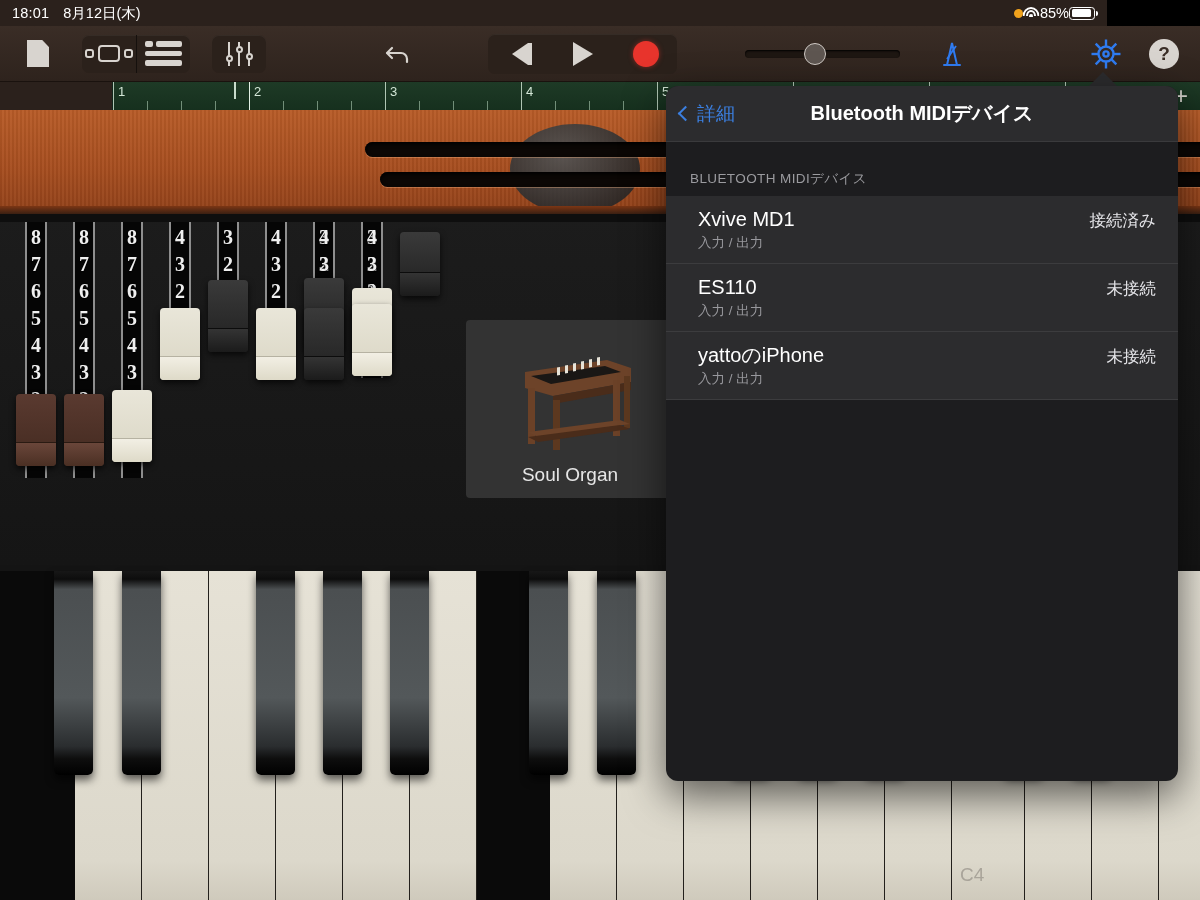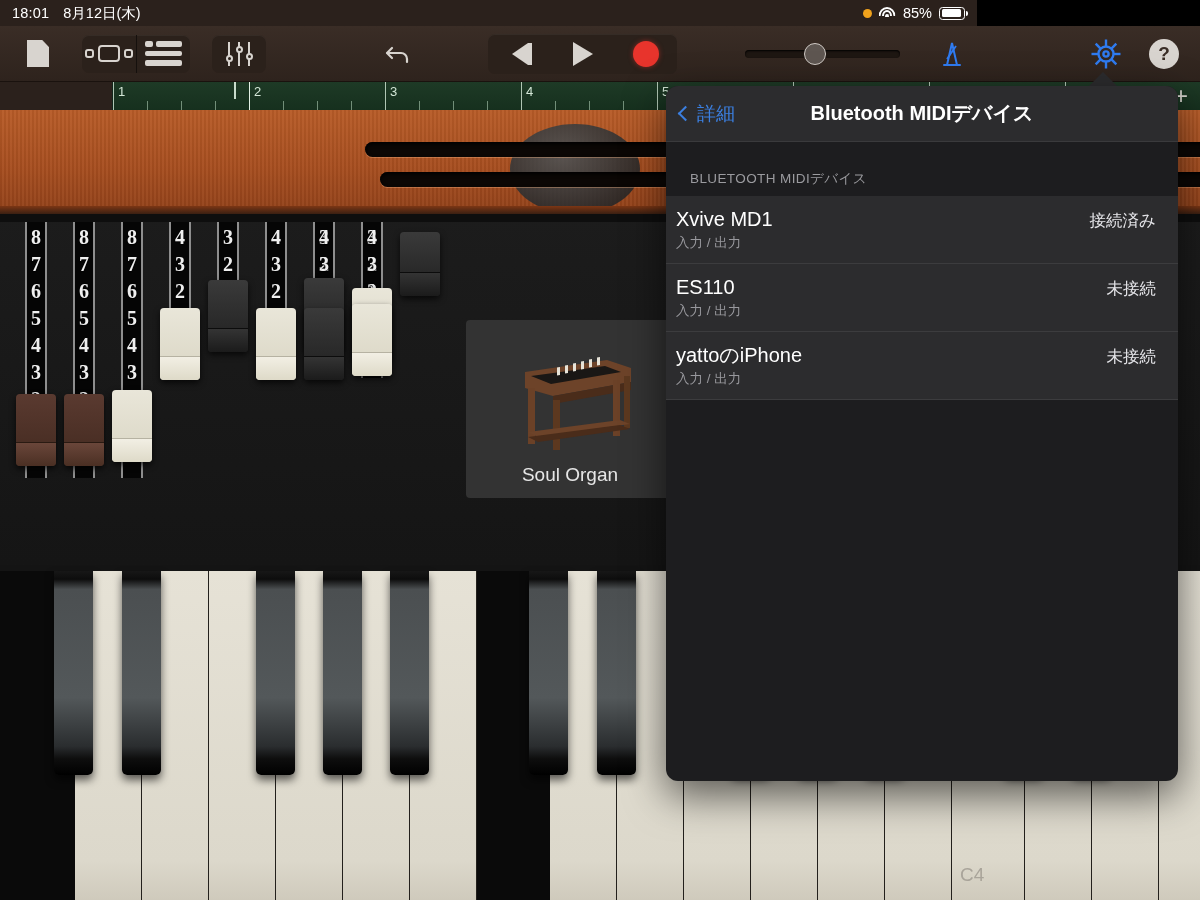--- a/index.html
+++ b/index.html
@@ -5,27 +5,27 @@
   * { margin:0; padding:0; box-sizing:border-box; }
   html,body { width:1200px; height:900px; overflow:hidden; }
   body {
     font-family:"Liberation Sans","DejaVu Sans",sans-serif;
     background:#000; position:relative;
   }
   #app { position:absolute; inset:0; width:1200px; height:900px; overflow:hidden; }
 
   
   .statusbar{
-    position:absolute; left:0; top:0; width:977px; height:26px;
+    position:absolute; left:0; top:0; width:1107px; height:26px;
     background:#2b211c; color:#fff; font-size:14.5px;
     display:flex; align-items:center; padding:0 12px;
   }
   .sb-time{ font-weight:400; letter-spacing:.2px; }
   .sb-date{ margin-left:14px; font-weight:400; }
-  .sb-right{ margin-left:auto; display:flex; align-items:center; gap:7px; }
+  .sb-right{ margin-left:auto; display:flex; align-items:center; }
   .orange-dot{ width:9px;height:9px;border-radius:50%;background:#f0a21c; display:block;}
   .wifi{ width:17px; height:13px; position:relative; display:block;}
   .wifi i{ position:absolute; border:2px solid #fff; border-bottom:none;
            border-radius:50% 50% 0 0 / 100% 100% 0 0; left:50%; transform:translateX(-50%);}
   .wifi i:nth-child(1){ width:17px;height:9px; top:0;}
   .wifi i:nth-child(2){ width:10px;height:6px; top:3.5px;}
   .wifi i:nth-child(3){ width:4px;height:3px; top:7px; border-width:2px;}
   .sb-batt-pct{ font-size:14.5px; }
   .batt{ width:26px;height:13px;border:1.6px solid #fff;border-radius:3.5px;position:relative;}
   .batt::after{content:"";position:absolute;right:-4px;top:3.5px;width:2.4px;height:5px;background:#fff;border-radius:0 2px 2px 0;}
@@ -192,21 +192,21 @@
   .pop-nav{ position:relative; height:56px; background:#2c2c2e; border-bottom:1px solid #3a3a3c;
             display:flex; align-items:center;}
   .pop-back{ display:flex; align-items:center; gap:5px; padding-left:14px; cursor:pointer;}
   .chev{ width:11px;height:11px;border-left:2.6px solid #3b7fe0;border-bottom:2.6px solid #3b7fe0;
          transform:rotate(45deg); margin-right:1px;}
   .pop-back-lbl{ color:#3b7fe0; font-size:19px;}
   .pop-title{ position:absolute; left:0; right:0; text-align:center; color:#fff;
               font-size:20px; font-weight:700; pointer-events:none;}
   .sec-hd{ color:#9b9b9f; font-size:13.5px; letter-spacing:.4px; padding:28px 0 8px 24px;}
   .devlist{ background:#2c2c2e; }
-  .dev{ display:flex; align-items:flex-start; padding:11px 22px 11px 10px; min-height:56px;
+  .dev{ display:flex; align-items:flex-start; padding:11px 22px 11px 32px; min-height:56px;
         border-bottom:1px solid #3c3c3e; cursor:pointer;gap:24px;}
   .dev:last-child{ border-bottom:1px solid #3c3c3e;}
   .dev .txt{ flex:1; }
   .dev .nm{ color:#fff; font-size:20px; line-height:25px;}
   .dev .io{ color:#98989d; font-size:13.5px; margin-top:2px;}
   .dev .st{ color:#e6e6ea; font-size:16.5px; padding-top:3px; white-space:nowrap;}
   .found{ color:#9b9b9f; font-size:14px; padding:14px 0 0 24px;}
 </style>
 </head>
 <body>

